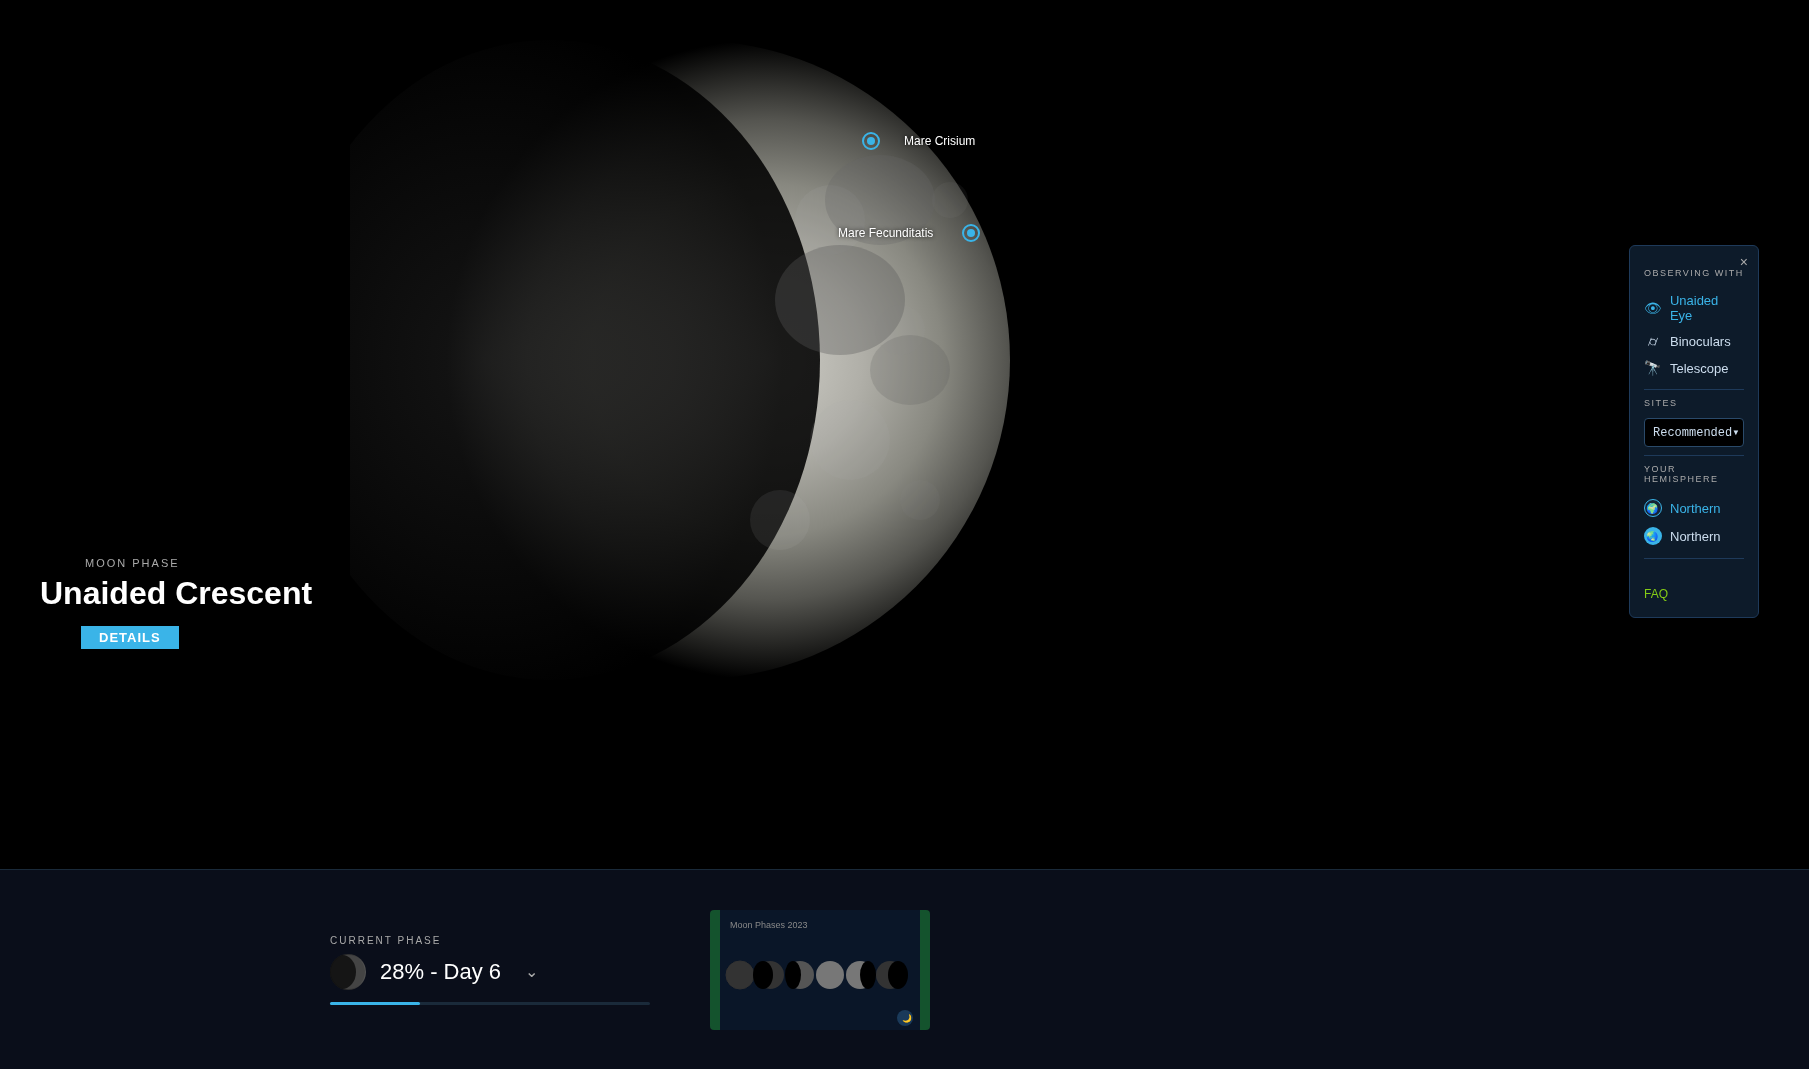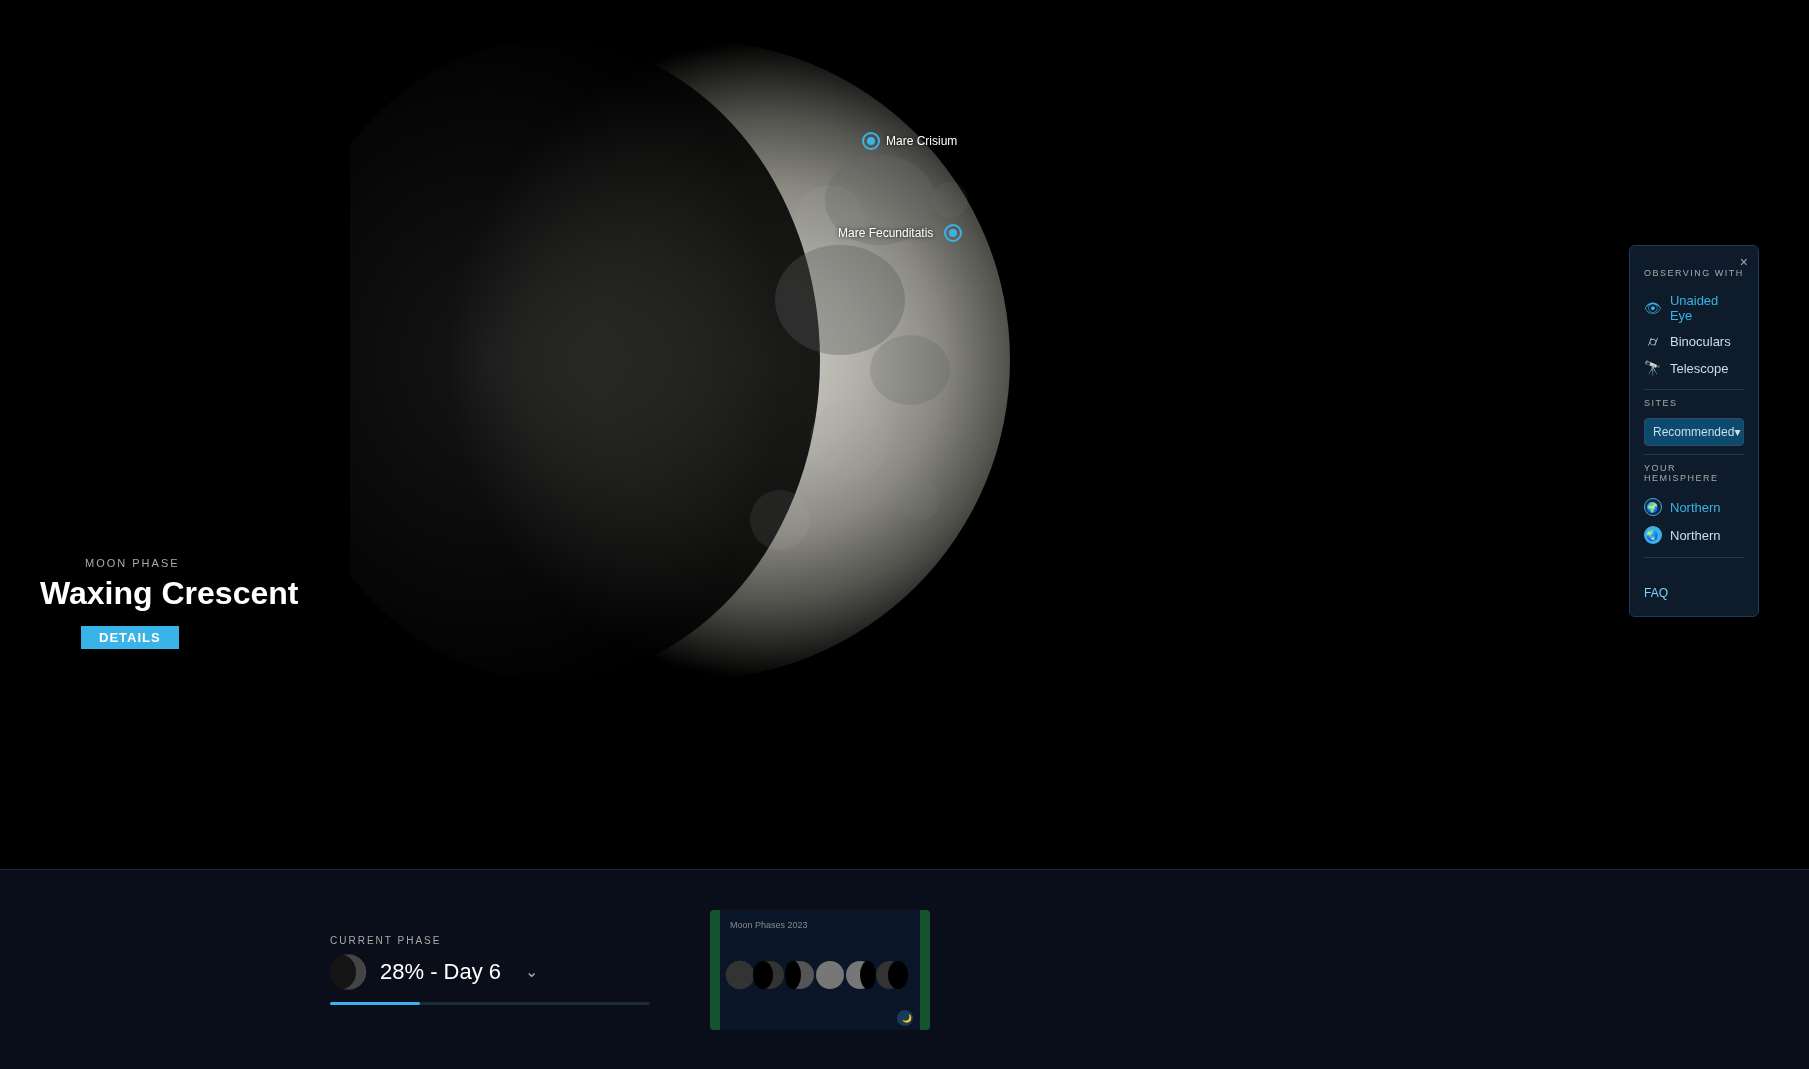--- a/index.html
+++ b/index.html
@@ -200,29 +200,30 @@
     .panel-divider {
       border: none;
       border-top: 1px solid #1e3a5a;
       margin: 8px 0;
     }
 
     .sites-dropdown {
       display: flex;
       align-items: center;
       justify-content: space-between;
-      background: #0c4a6e;
+      background: #000000;
       border: 1px solid #2a4a6a;
       border-radius: 4px;
       padding: 6px 8px;
       cursor: pointer;
       font-size: 12px;
       color: #cde;
       width: 100%;
       margin-top: 4px;
+      font-family: Liberation Mono, monospace;
     }
 
     .hemisphere-option {
       display: flex;
       align-items: center;
       gap: 8px;
       padding: 5px 0;
       cursor: pointer;
       font-size: 13px;
       color: #cde;
@@ -246,34 +247,34 @@
       border: 1px solid #3ab4e8;
       font-size: 10px;
     }
 
     .hemi-icon.globe-blue {
       background: #3ab4e8;
       font-size: 10px;
     }
 
     .faq-link {
-      color: #7dd3fc;
+      color: #84cc16;
       font-size: 12px;
       text-decoration: none;
       cursor: pointer;
       display: block;
       margin-top: 28px;
     }
 
     
     .mare-marker {
       position: absolute;
       display: flex;
       align-items: center;
-      gap: 6px;
+      gap: 24px;
       cursor: pointer;
     }
 
     .mare-dot-outer {
       width: 18px;
       height: 18px;
       border-radius: 50%;
       border: 2px solid #3ab4e8;
       background: transparent;
       display: flex;
@@ -355,21 +356,21 @@
       <span class="mare-label" style="margin-right:5px;">Mare Fecunditatis</span>
     </div>
     <div class="mare-dot-outer">
       <div class="mare-dot-inner"></div>
     </div>
   </div>
 </div>
 
 <div class="moon-phase-label">
   <div class="label-text">MOON PHASE</div>
-  <div class="phase-name">Waxing Crescent</div>
+  <div class="phase-name">Unaided Crescent</div>
   <button class="details-btn">DETAILS</button>
 </div>
 
 <div class="right-panel">
   <button class="panel-close">×</button>
 
   <div class="panel-section-title">OBSERVING WITH</div>
 
   <div class="panel-option active">
     <span class="opt-icon">👁</span>

